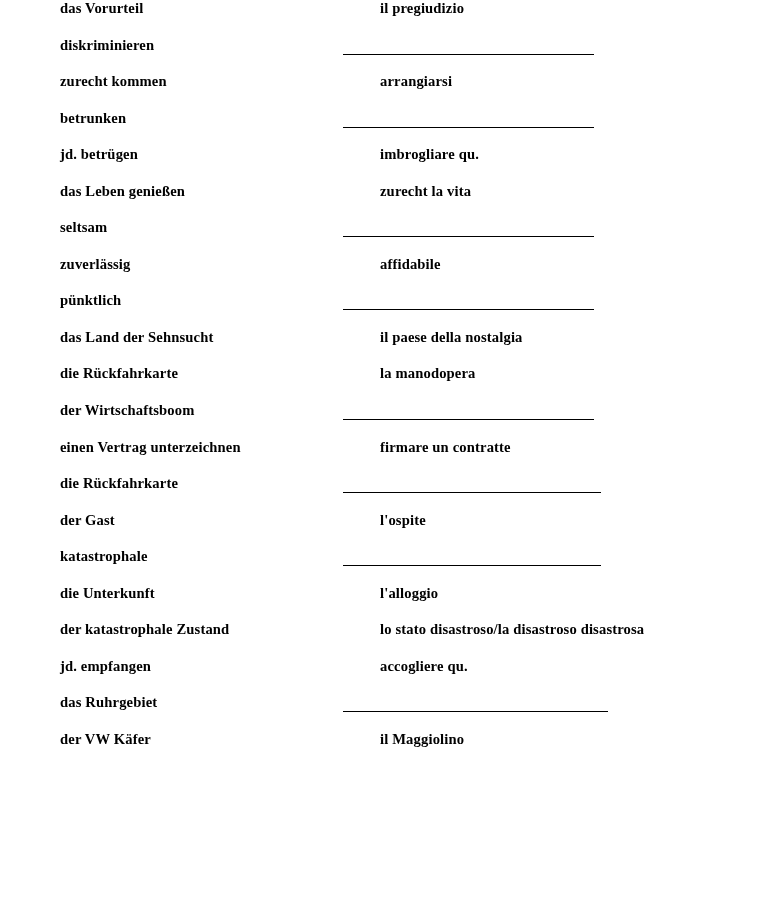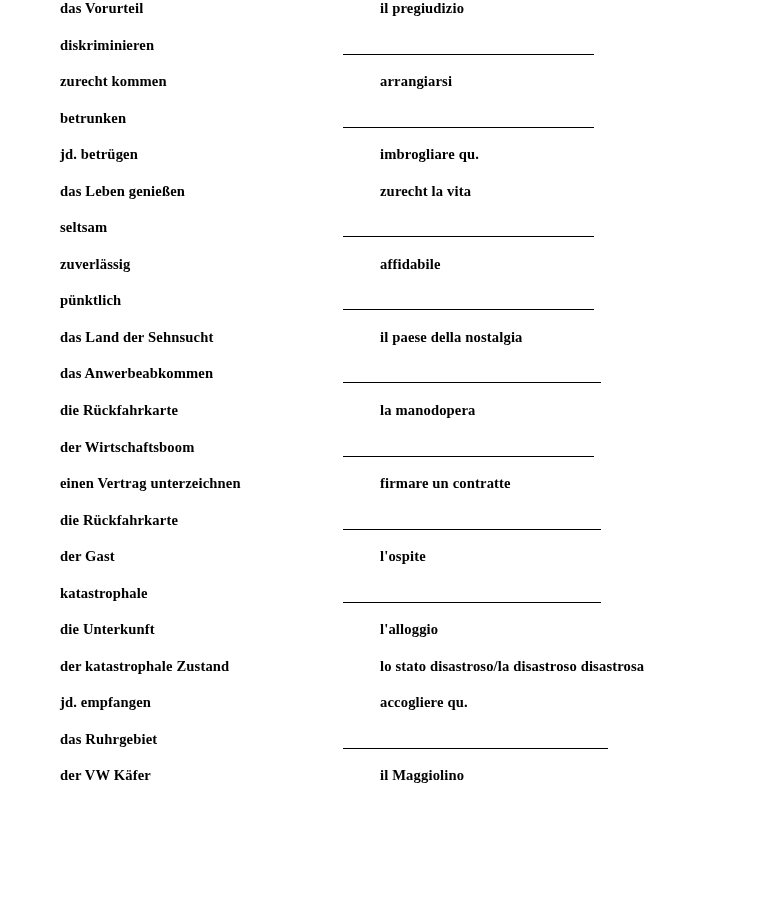--- a/index.html
+++ b/index.html
@@ -95,24 +95,20 @@
     </div>
     <div class="vocab-row">
       <span class="term-de">pünktlich</span>
       <span class="answer-blank" style="width: 251px;"></span>
     </div>
     <div class="vocab-row">
       <span class="term-de">das Land der Sehnsucht</span>
       <span class="term-it">il paese della nostalgia</span>
     </div>
     <div class="vocab-row">
-      <span class="term-de">das Anwerbeabkommen</span>
-      <span class="answer-blank" style="width: 258px;"></span>
-    </div>
-    <div class="vocab-row">
       <span class="term-de">die Rückfahrkarte</span>
       <span class="term-it">la manodopera</span>
     </div>
     <div class="vocab-row">
       <span class="term-de">der Wirtschaftsboom</span>
       <span class="answer-blank" style="width: 251px;"></span>
     </div>
     <div class="vocab-row">
       <span class="term-de">einen Vertrag unterzeichnen</span>
       <span class="term-it">firmare un contratte</span>

